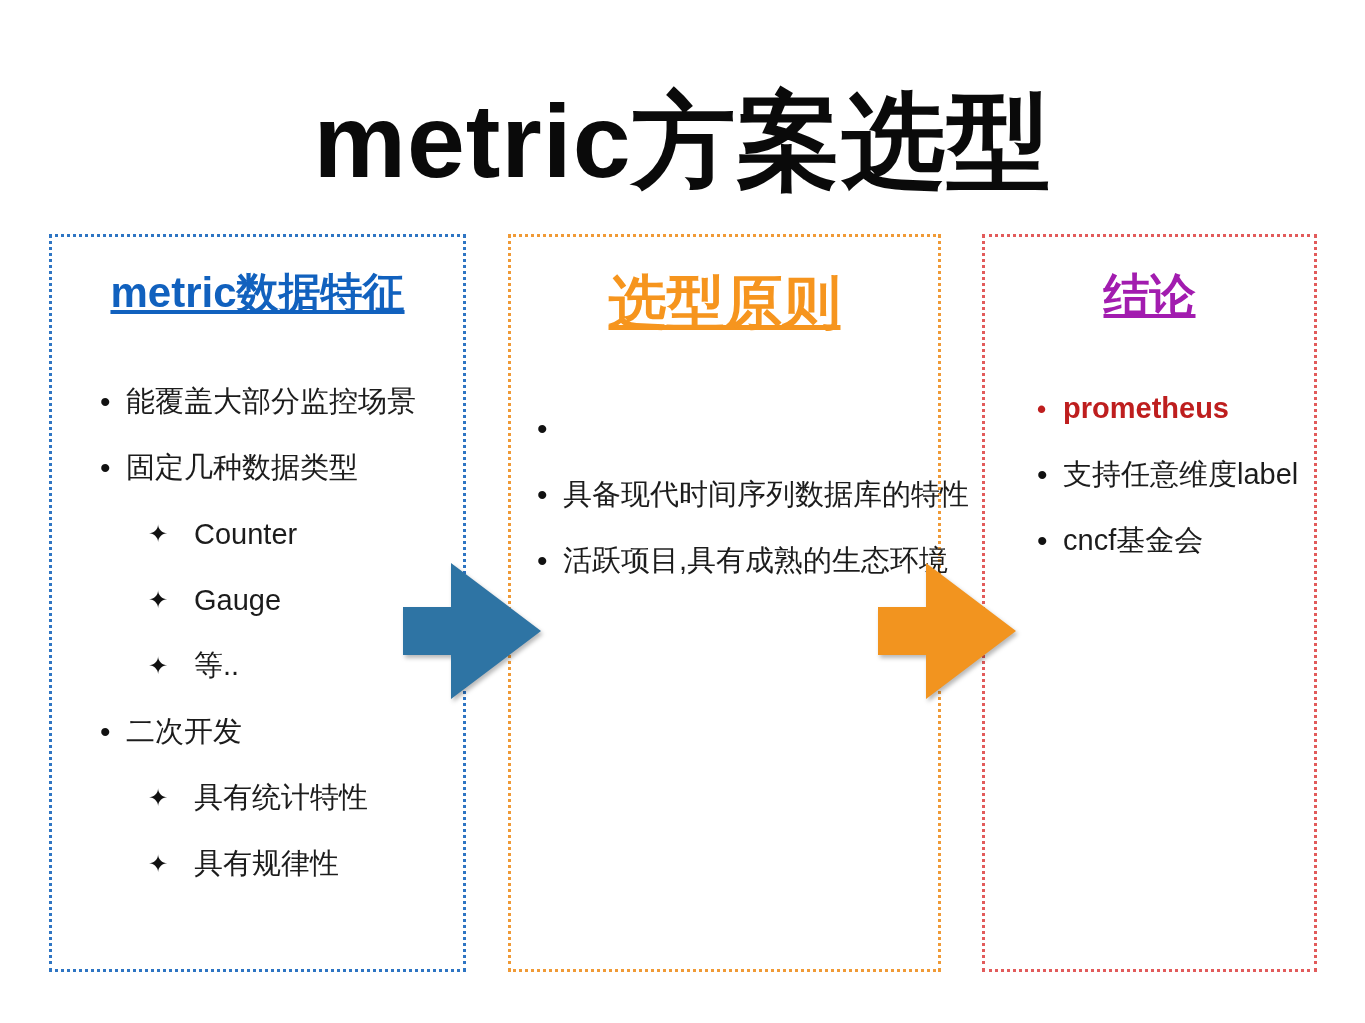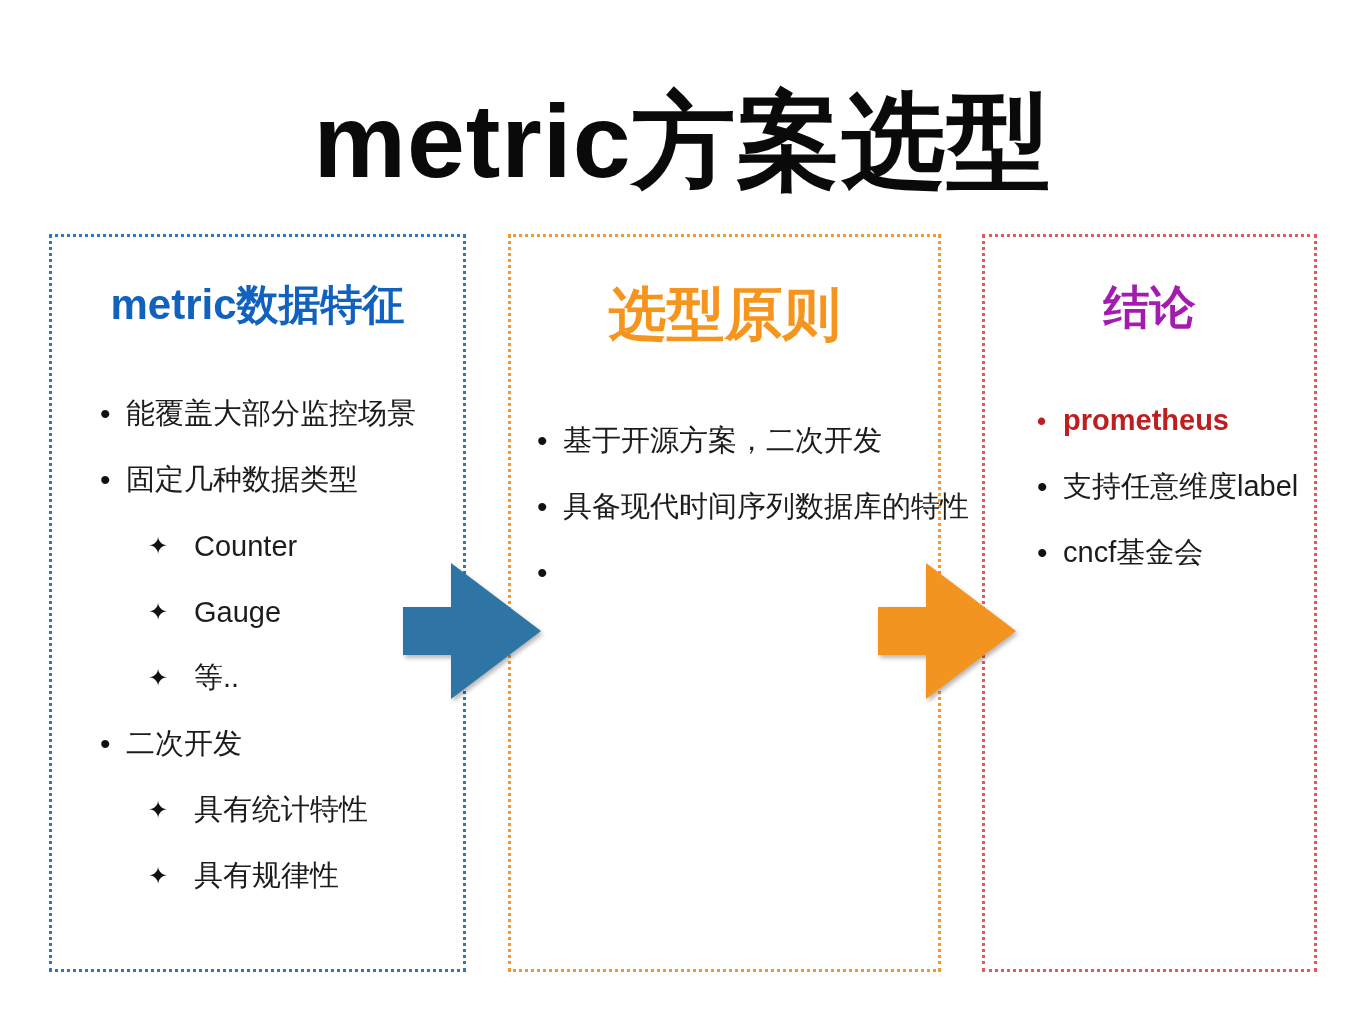--- a/index.html
+++ b/index.html
@@ -28,25 +28,26 @@
     position: absolute;
     top: 234px;
     height: 738px;
     background: #ffffff;
   }
   .box-1 { left: 49px;  width: 417px; border: 3px dotted #2e75c3; }
   .box-2 { left: 508px; width: 433px; border: 3px dotted #f09a36; }
   .box-3 { left: 982px; width: 335px; border: 3px dotted #e25b5b; }
 
   .box-title {
-    margin-top: 44px;
+    margin-top: 32px;
     text-align: center;
     font-weight: bold;
     line-height: 1.15;
     white-space: nowrap;
+    text-decoration: underline;
   }
   .box-1 .box-title { font-size: 42px; color: #1161be; }
   .box-2 .box-title { font-size: 58px; color: #f6951e; }
   .box-3 .box-title { font-size: 46px; color: #a21caf; }
 
   ul.list { list-style: none; margin-top: 56px; }
   .box-1 ul.list { padding-left: 48px;  margin-top: 52px; }
   .box-2 ul.list { padding-left: 26px;  margin-top: 60px; }
   .box-3 ul.list { padding-left: 52px;  margin-top: 54px; }
 
@@ -129,28 +130,28 @@
         <span>具有规律性</span>
       </li>
     </ul>
   </section>
 
   <section class="box box-2">
     <h2 class="box-title">选型原则</h2>
     <ul class="list">
       <li class="l1">
         <span class="bullet">•</span>
-        <span>基于开源方案，二次开发</span>
       </li>
       <li class="l1">
         <span class="bullet">•</span>
         <span>具备现代时间序列数据库的特性</span>
       </li>
       <li class="l1">
         <span class="bullet">•</span>
+        <span>活跃项目,具有成熟的生态环境</span>
       </li>
     </ul>
   </section>
 
   <section class="box box-3">
     <h2 class="box-title">结论</h2>
     <ul class="list">
       <li class="l1 highlight">
         <span class="bullet">•</span>
         <span>prometheus</span>

